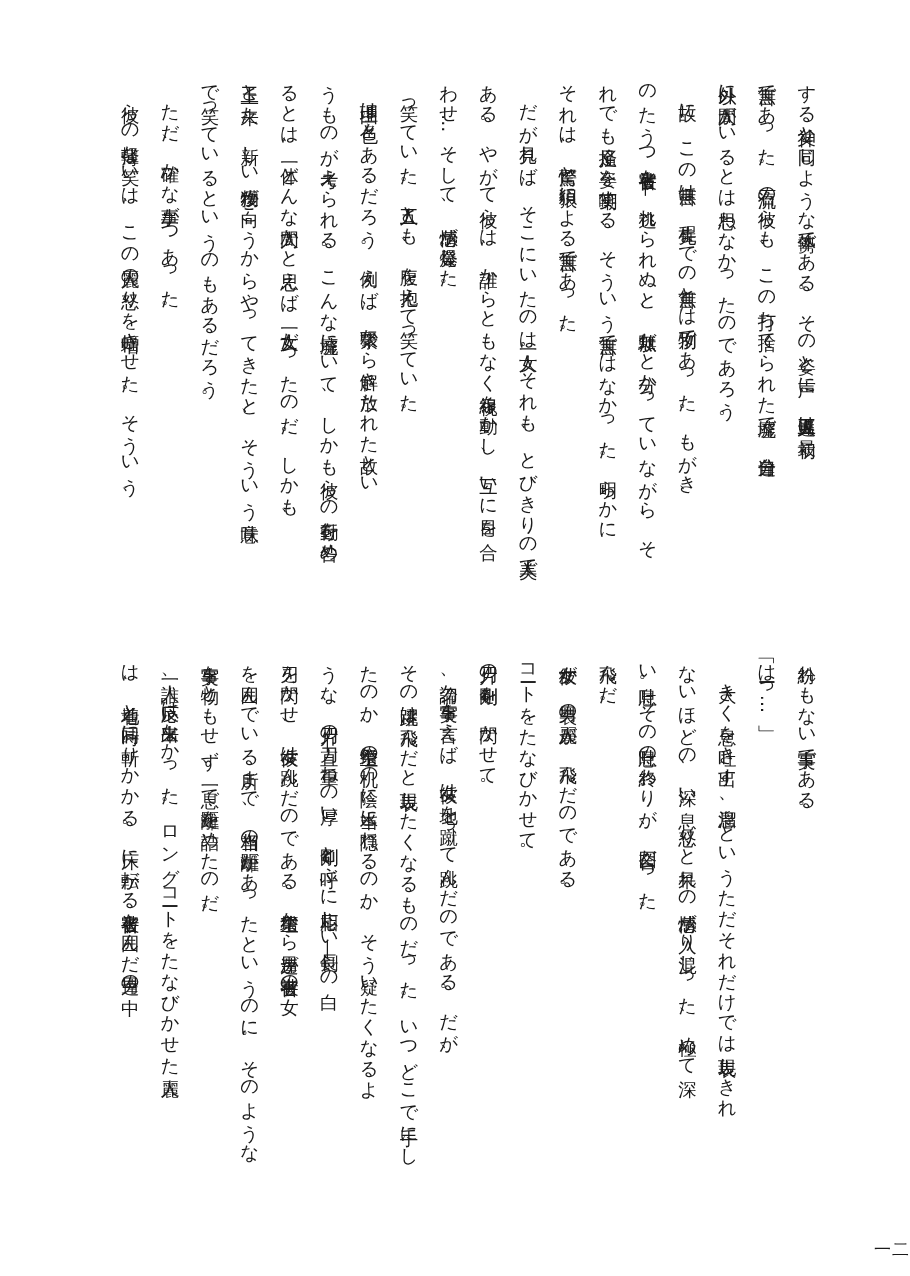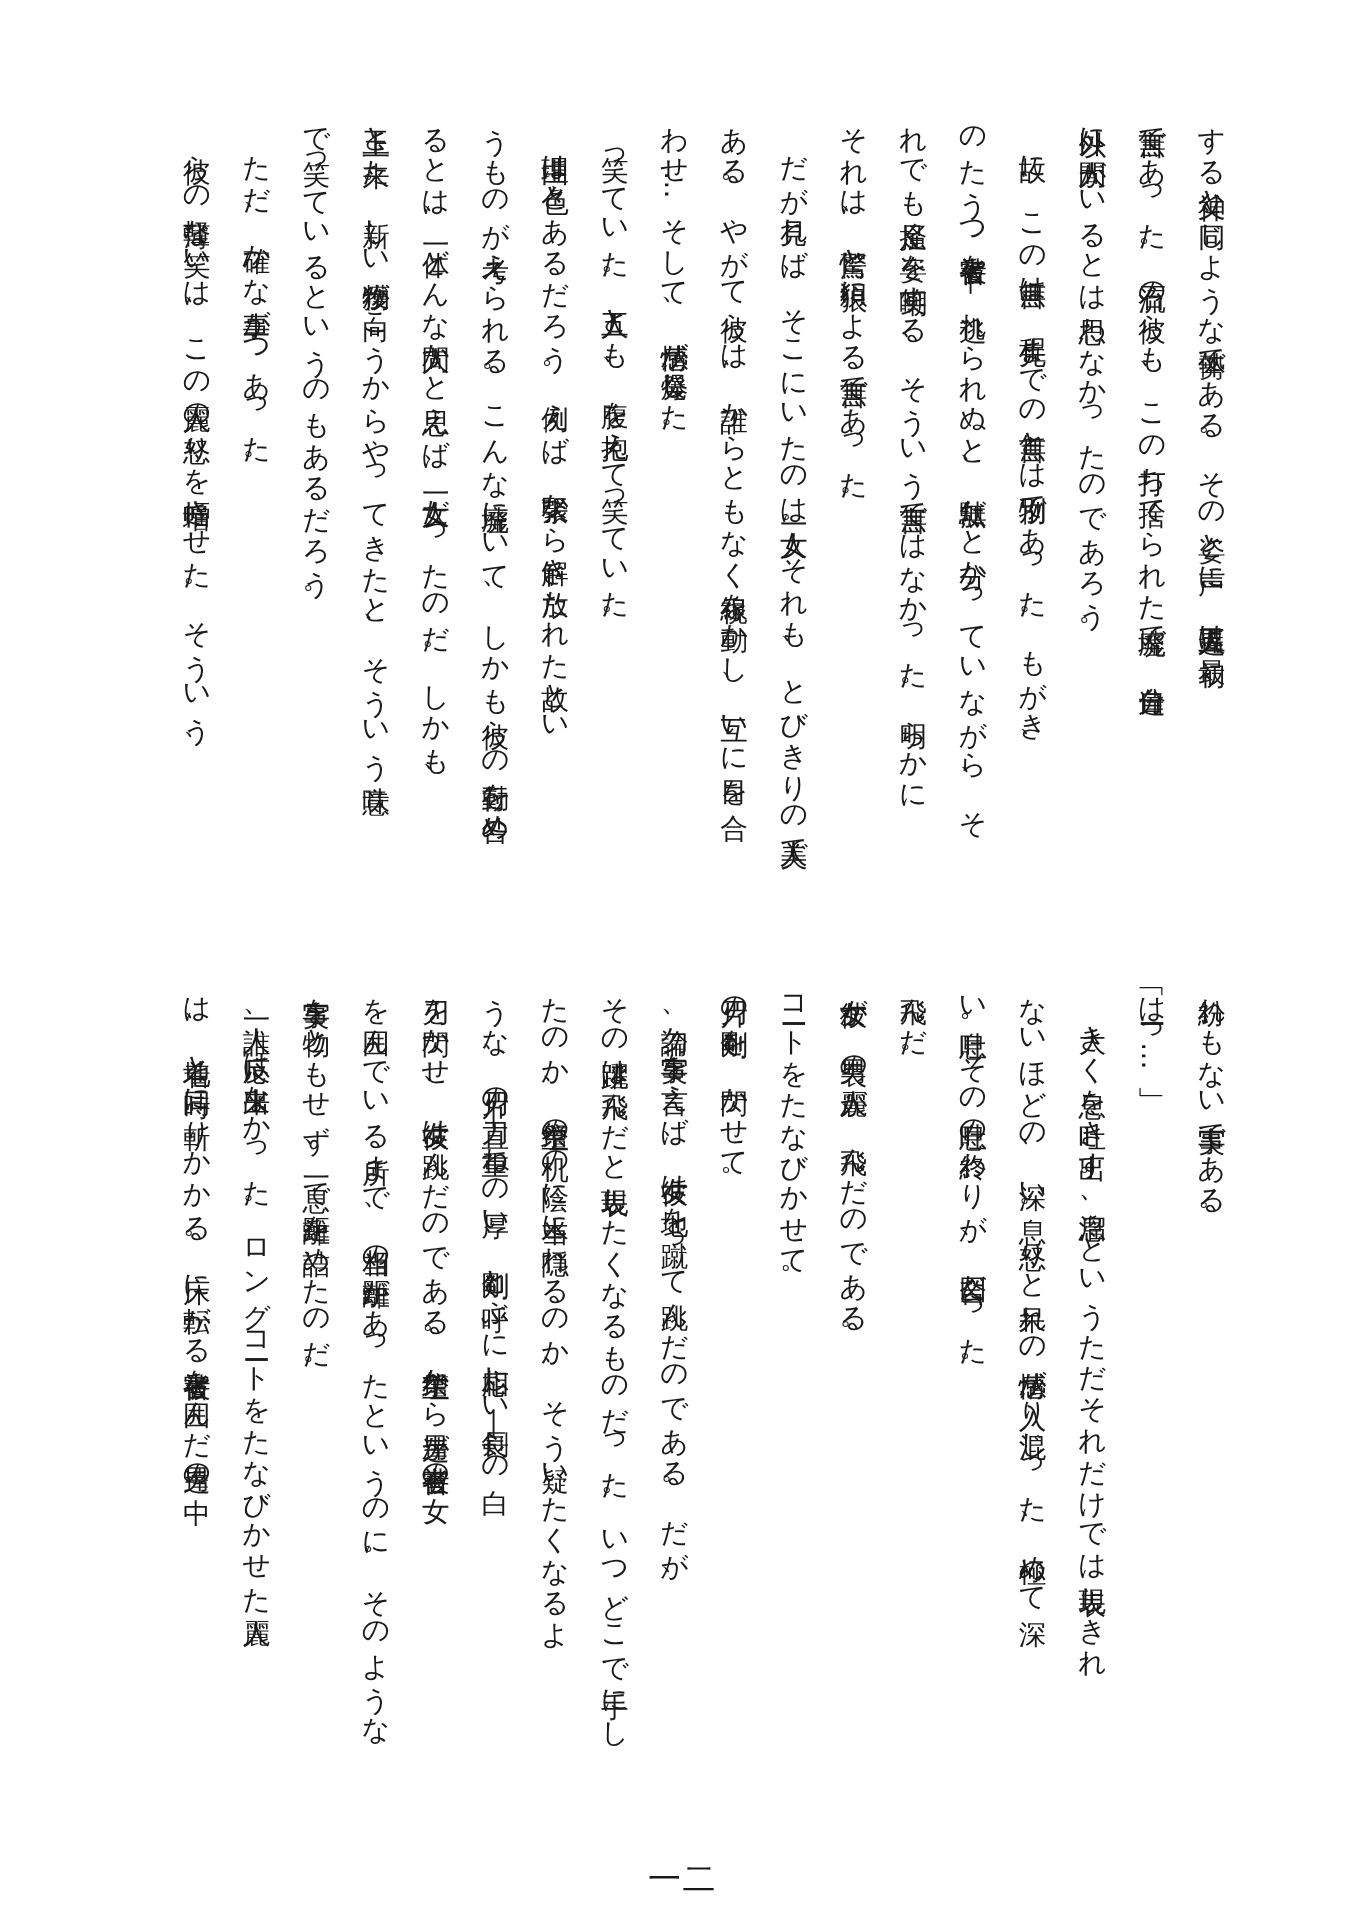--- a/index.html
+++ b/index.html
@@ -48,22 +48,22 @@
     padding-right: 0;
   }
   .col span {
     display: block;
   }
   .page-number {
     position: absolute;
     top: 1238px;
     left: 0;
     width: 910px;
-    text-align: center;
-    font-size: 22px;
+    text-align: right;
+    font-size: 17px;
     letter-spacing: 1px;
   }
 </style>
 </head>
 <body>
 
 <div class="page">
   <div class="tier tier-top">
     <div class="col">
         <span>する神父と同じような体勢である。その姿と声に、男達五人は最初、</span>

